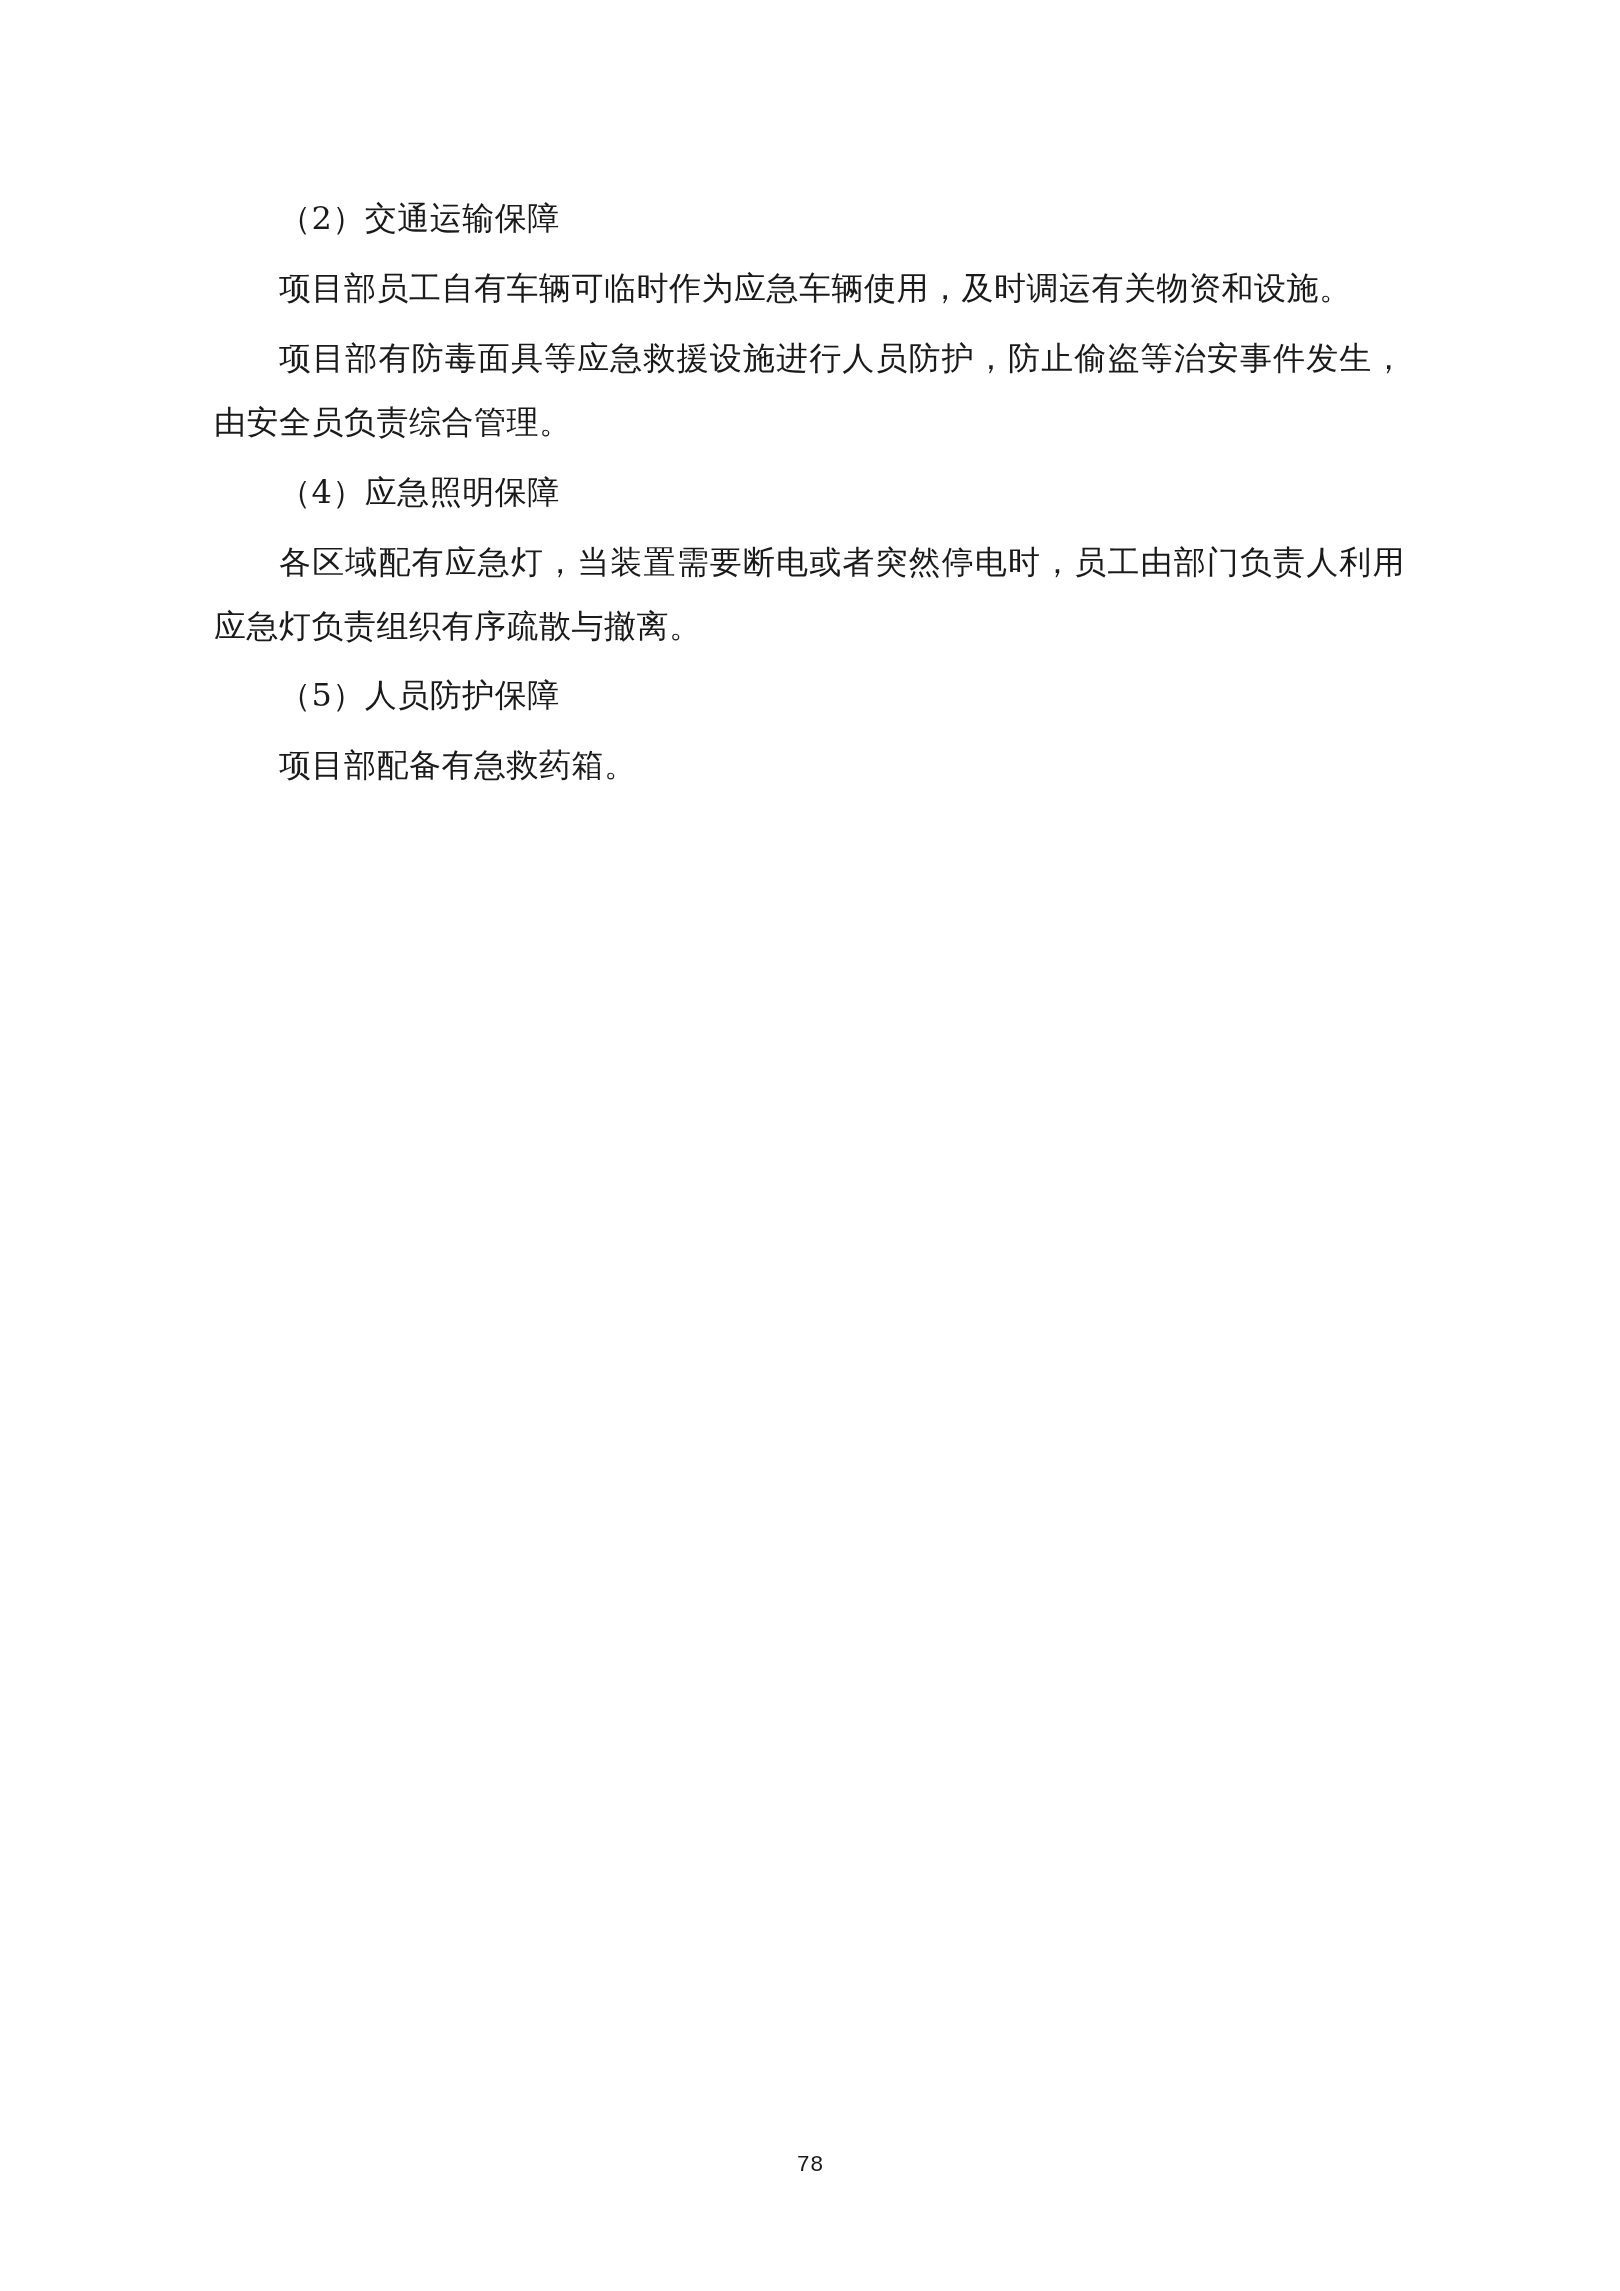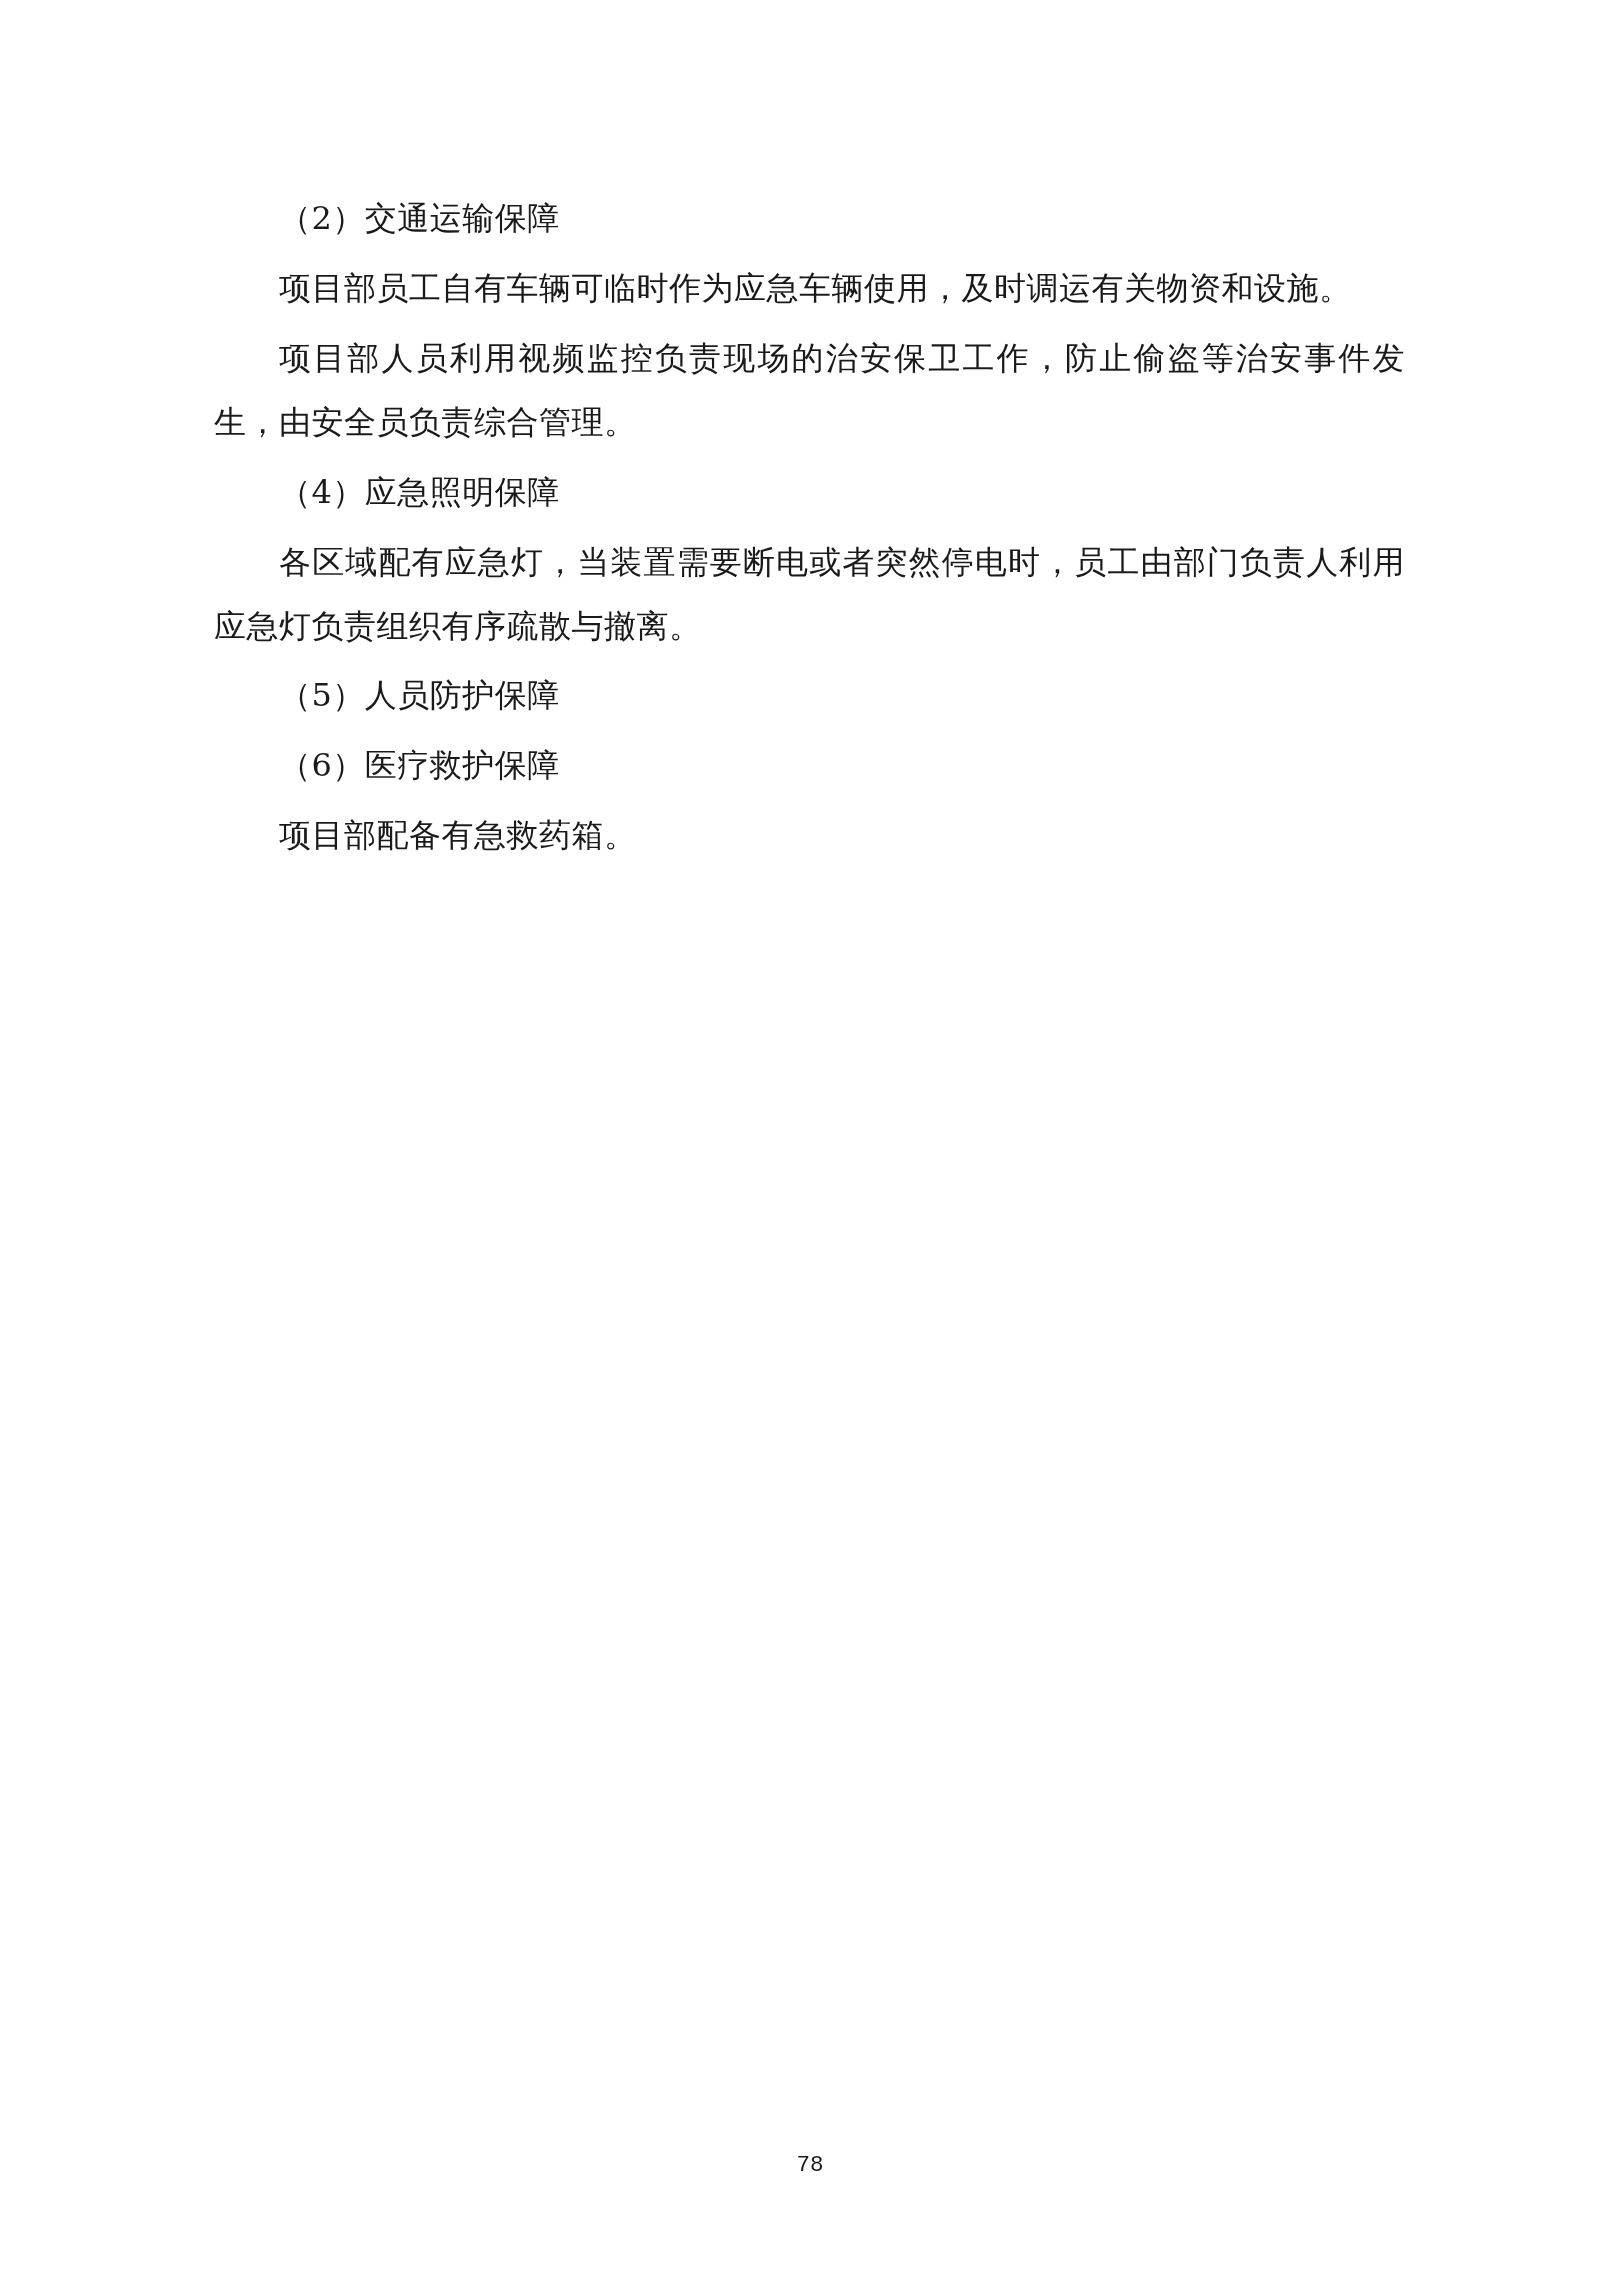--- a/index.html
+++ b/index.html
@@ -47,22 +47,21 @@
     font-family: Liberation Mono, monospace;
   }
 </style>
 </head>
 <body>
 
 <div class="page">
   <div class="content">
     <p class="para indent">（2）交通运输保障</p>
     <p class="para indent">项目部员工自有车辆可临时作为应急车辆使用，及时调运有关物资和设施。</p>
-    <p class="para indent">项目部人员利用视频监控负责现场的治安保卫工作，防止偷盗等治安事件发生，由安全员负责综合管理。</p>
+    <p class="para indent">项目部有防毒面具等应急救援设施进行人员防护，防止偷盗等治安事件发生，由安全员负责综合管理。</p>
     <p class="para indent">（4）应急照明保障</p>
     <p class="para indent">各区域配有应急灯，当装置需要断电或者突然停电时，员工由部门负责人利用应急灯负责组织有序疏散与撤离。</p>
     <p class="para indent">（5）人员防护保障</p>
-    <p class="para indent">（6）医疗救护保障</p>
     <p class="para indent">项目部配备有急救药箱。</p>
   </div>
   <div class="page-number">78</div>
 </div>
 
 
 </body></html>

